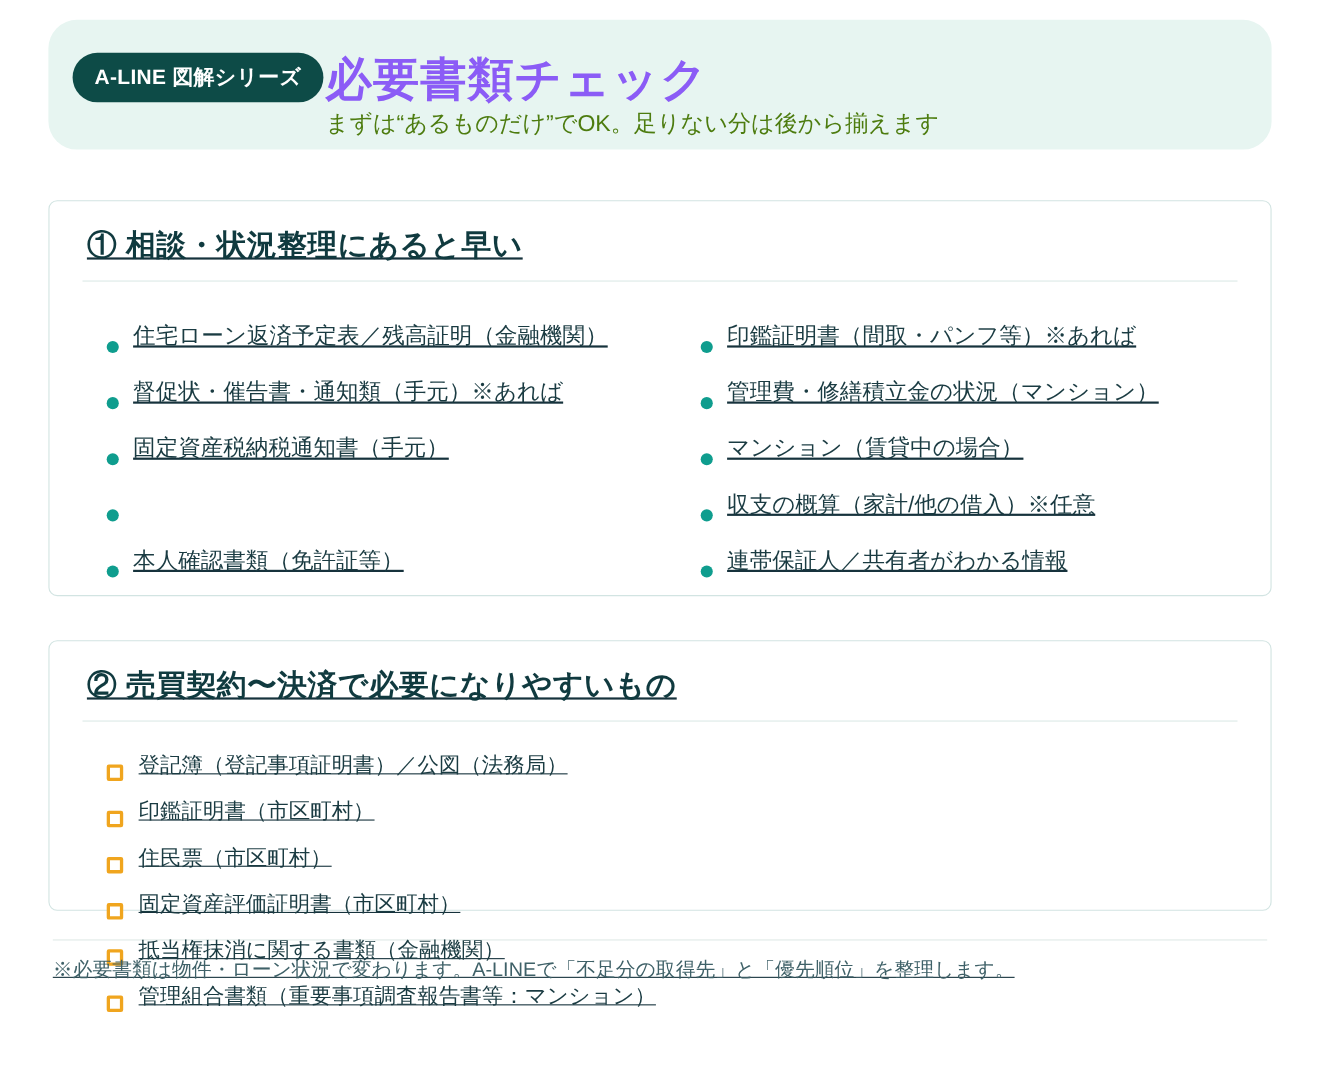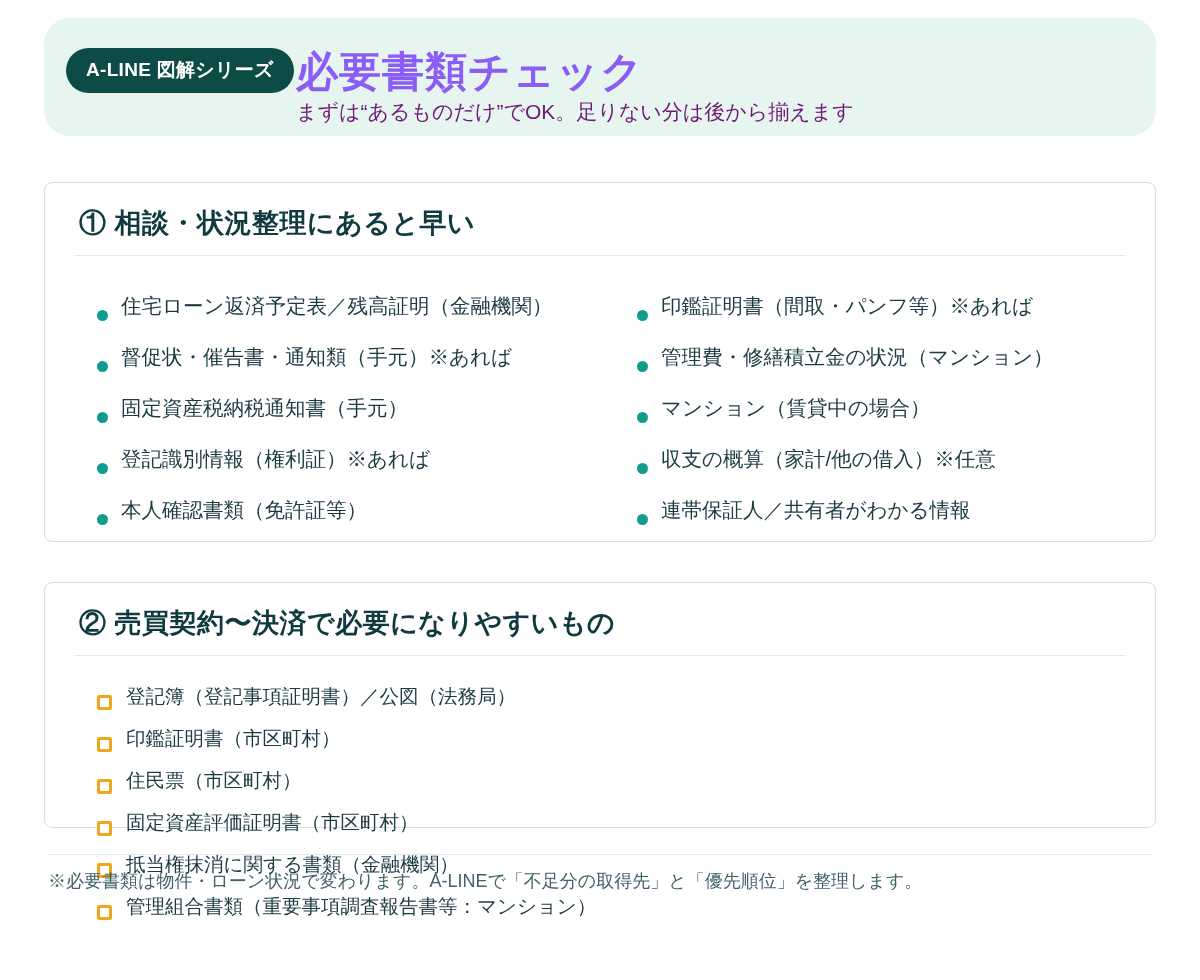--- a/index.html
+++ b/index.html
@@ -10,20 +10,21 @@
     background: #ffffff;
     font-family: "Liberation Sans", sans-serif;
     color: #16323c;
     overflow: hidden;
   }
   .page {
     position: relative;
     width: 1200px;
     height: 980px;
     padding: 18px 40px 0 40px;
+    text-decoration: underline;
   }
 
   
   .header {
     position: relative;
     margin: 0 4px;
     height: 118px;
     background: #e7f5f1;
     border-radius: 26px;
   }
@@ -48,21 +49,21 @@
     font-weight: bold;
     color: #8b5cf6;
     letter-spacing: 1px;
     white-space: nowrap;
   }
   .header-sub {
     position: absolute;
     left: 252px;
     top: 80px;
     font-size: 21px;
-    color: #701a75;
+    color: #4d7c0f;
     white-space: nowrap;
   }
 
   
   .card {
     margin: 0 4px;
     background: #ffffff;
     border: 1.6px solid #d2e4e2;
     border-radius: 8px;
     padding: 22px 30px 24px 30px;
@@ -181,21 +182,20 @@
         <span class="dot"></span>
         <span class="bullet-text">固定資産税納税通知書（手元）</span>
       </div>
       <div class="bullet-row">
         <span class="dot"></span>
         <span class="bullet-text">マンション（賃貸中の場合）</span>
       </div>
 
       <div class="bullet-row">
         <span class="dot"></span>
-        <span class="bullet-text">登記識別情報（権利証）※あれば</span>
       </div>
       <div class="bullet-row">
         <span class="dot"></span>
         <span class="bullet-text">収支の概算（家計/他の借入）※任意</span>
       </div>
 
       <div class="bullet-row">
         <span class="dot"></span>
         <span class="bullet-text">本人確認書類（免許証等）</span>
       </div>

